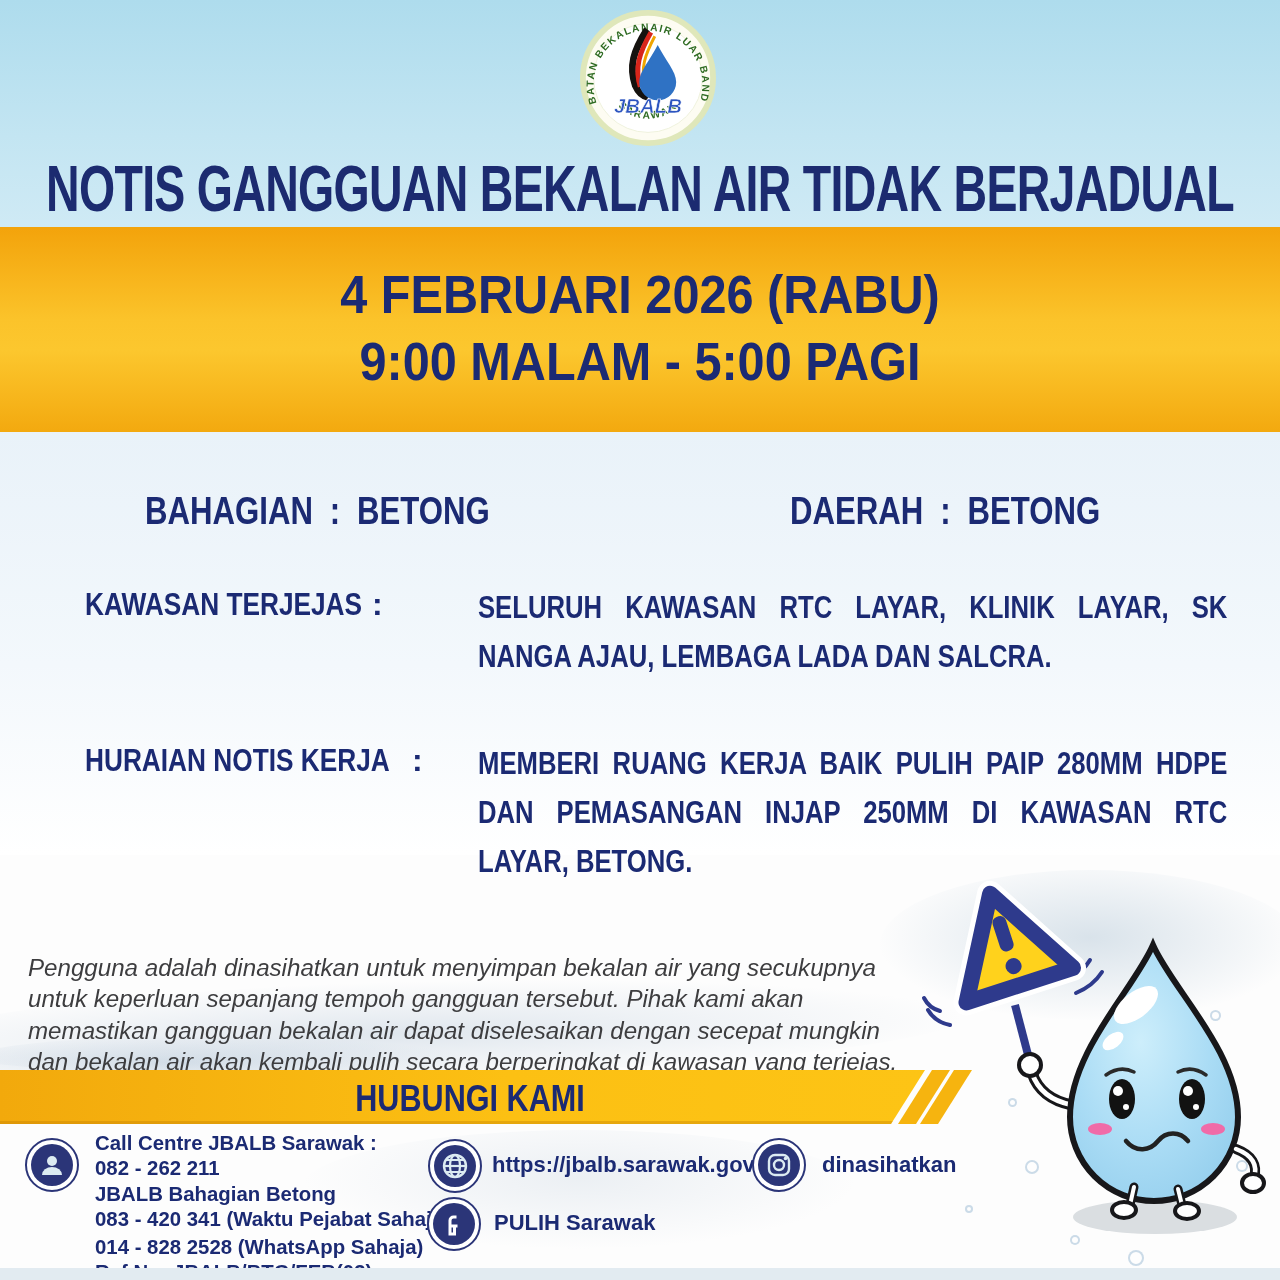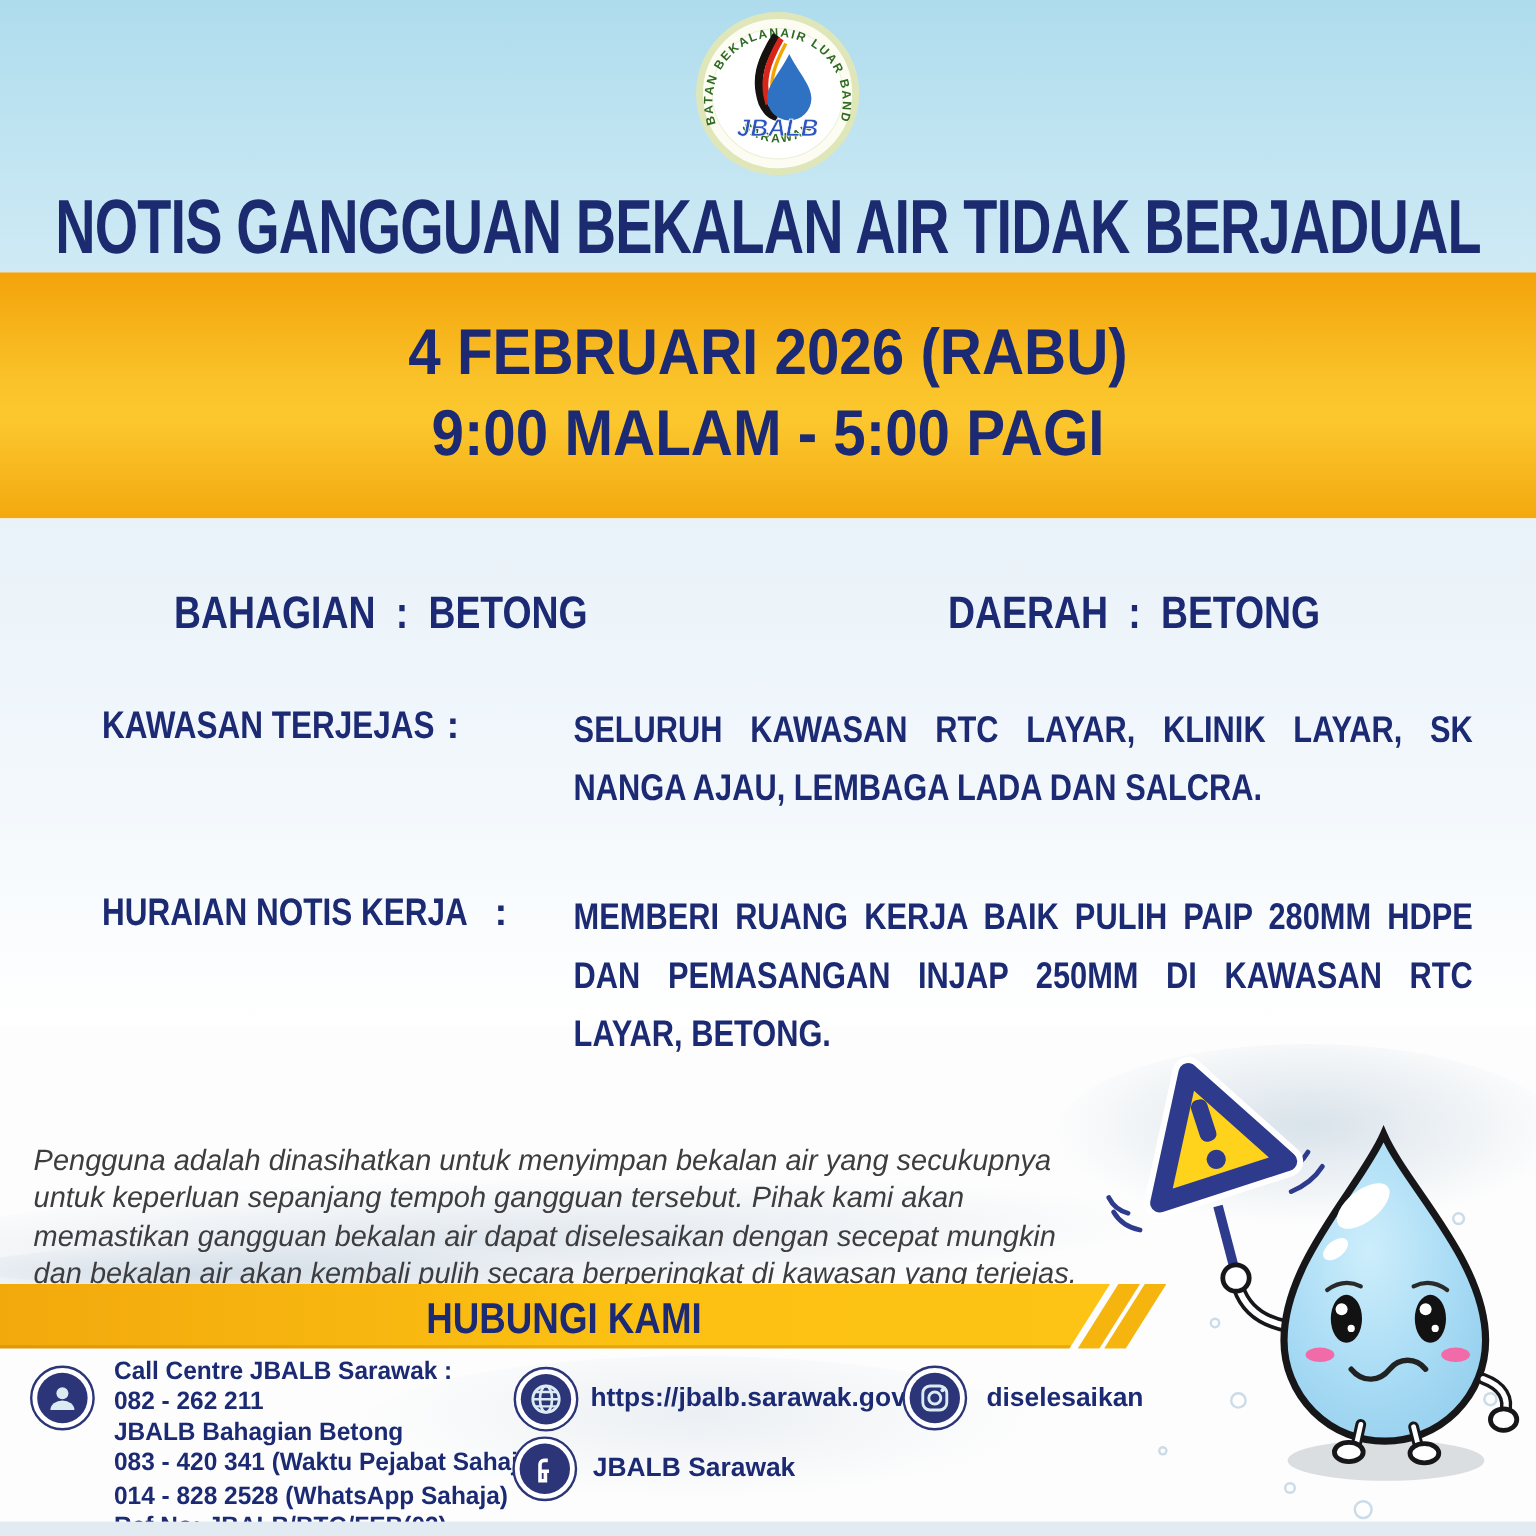--- a/index.html
+++ b/index.html
@@ -199,32 +199,32 @@
   </div>
   <div class="contact-text web-text">https://jbalb.sarawak.gov.my/</div>
 
   <div class="contact-icon" style="left:427px; top:1197px;">
     <div class="inner">
       <svg width="28" height="28" viewBox="0 0 28 28">
         <path d="M16.5,7 h-3 a3.5,3.5 0 0 0 -3.5,3.5 V24 h4.5 V16 h-3 M11.5,16 h6" fill="none" stroke="#ffffff" stroke-width="3"></path>
       </svg>
     </div>
   </div>
-  <div class="contact-text fb-text">JBALB Sarawak</div>
+  <div class="contact-text fb-text">PULIH Sarawak</div>
 
   <div class="contact-icon" style="left:752px; top:1138px;">
     <div class="inner">
       <svg width="26" height="26" viewBox="0 0 26 26">
         <rect x="3" y="3" width="20" height="20" rx="6" fill="none" stroke="#dcebf2" stroke-width="2.4"></rect>
         <circle cx="13" cy="13" r="5" fill="none" stroke="#dcebf2" stroke-width="2.4"></circle>
         <circle cx="19.5" cy="6.5" r="1.8" fill="#dcebf2"></circle>
       </svg>
     </div>
   </div>
-  <div class="contact-text ig-text">diselesaikan</div>
+  <div class="contact-text ig-text">dinasihatkan</div>
 
   <svg style="position:absolute; left:920px; top:865px;" width="360" height="410" viewBox="0 0 360 410">
 
     <ellipse cx="235" cy="352" rx="82" ry="17" fill="#dadee1"></ellipse>
 
     <g stroke="#2e3a8c" stroke-width="4" fill="none" stroke-linecap="round">
       <path d="M150,112 q13,-5 20,-17"></path>
       <path d="M156,128 q17,-7 26,-21"></path>
       <path d="M20,146 q-11,-3 -16,-13"></path>
       <path d="M30,160 q-15,-3 -22,-15"></path>

